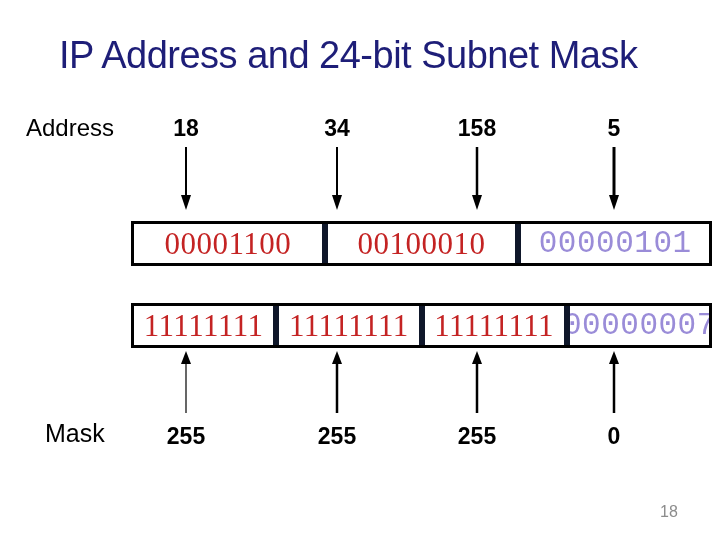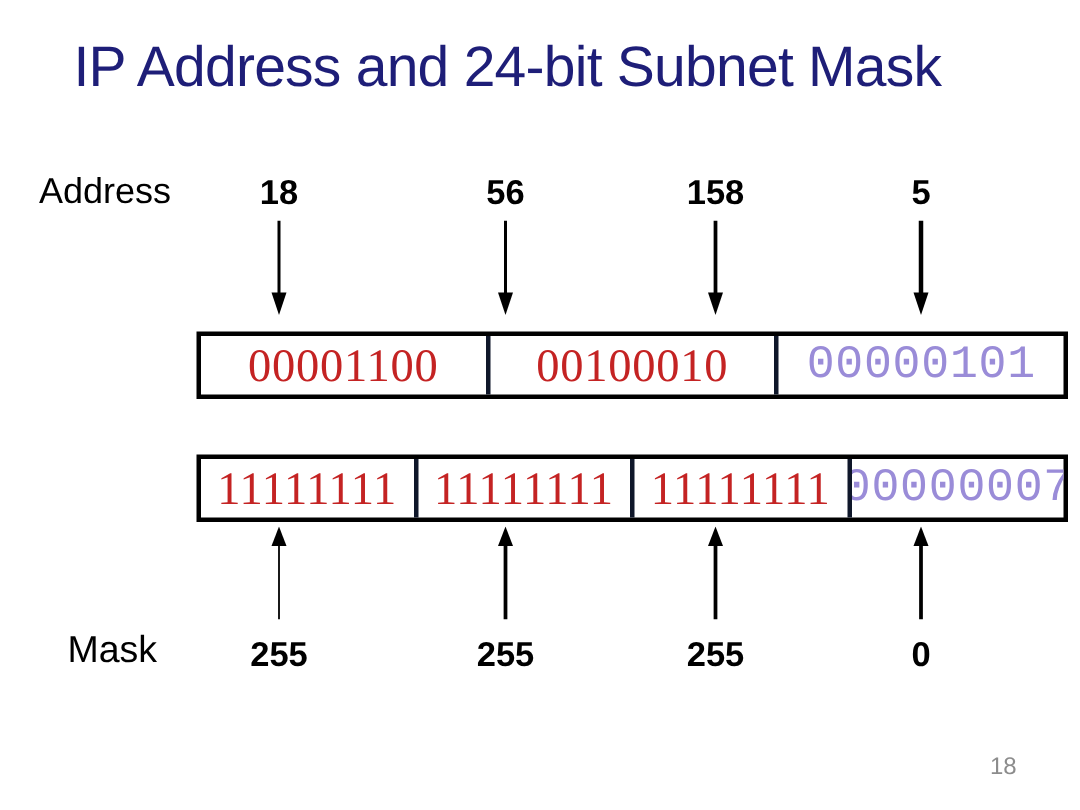--- a/index.html
+++ b/index.html
@@ -15,21 +15,21 @@
     overflow: hidden;
     font-family: "Liberation Sans", sans-serif;
     color: var(--text, #000);
   }
 
   
   .title {
     position: absolute;
     left: 49px;
     top: 24px;
-    margin: 0;
+    margin: 10px;
     font-size: 38px;
     font-weight: normal;
     letter-spacing: -0.5px;
     color: var(--title, #1e1e78);
     white-space: nowrap;
   }
 
   
   .row-label {
     position: absolute;
@@ -82,21 +82,21 @@
     background: #fff;
     margin-left: 21px;
   }
   .bit-row.row1 { top: 221px; }
   .bit-row.row2 { top: 303px; }
   .bit-cell {
     flex: 1 1 0;
     display: flex;
     align-items: center;
     justify-content: center;
-    border-left: 3px solid #0f172a;
+    border-left: 6px solid #0f172a;
     font-family: "Liberation Serif", serif;
     font-size: 31px;
     letter-spacing: 0.5px;
     line-height: 1;
     white-space: nowrap;
     overflow: hidden;
   }
   .bit-cell:first-child { border-left: none; }
   .bit-cell.red    { color: var(--bits-red, #c42323); }
   .bit-cell.purple { color: var(--bits-purple, #9a8cd8); font-family: Liberation Mono, monospace; }
@@ -112,21 +112,21 @@
 </style>
 </head>
 <body>
 
 <div class="slide">
 
   <h1 class="title">IP Address and 24-bit Subnet Mask</h1>
 
   <div class="row-label address-label">Address</div>
   <span class="octet addr-octet c0">18</span>
-  <span class="octet addr-octet c1">56</span>
+  <span class="octet addr-octet c1">34</span>
   <span class="octet addr-octet c2">158</span>
   <span class="octet addr-octet c3">5</span>
 
   <svg class="arrow down c0" viewBox="0 0 16 64" xmlns="http://www.w3.org/2000/svg">
     <line x1="8" y1="0" x2="8" y2="50" stroke="#000" stroke-width="2"></line>
     <polygon points="3,48 13,48 8,63" fill="#000"></polygon>
   </svg>
   <svg class="arrow down c1" viewBox="0 0 16 64" xmlns="http://www.w3.org/2000/svg">
     <line x1="8" y1="0" x2="8" y2="50" stroke="#000" stroke-width="2"></line>
     <polygon points="3,48 13,48 8,63" fill="#000"></polygon>

